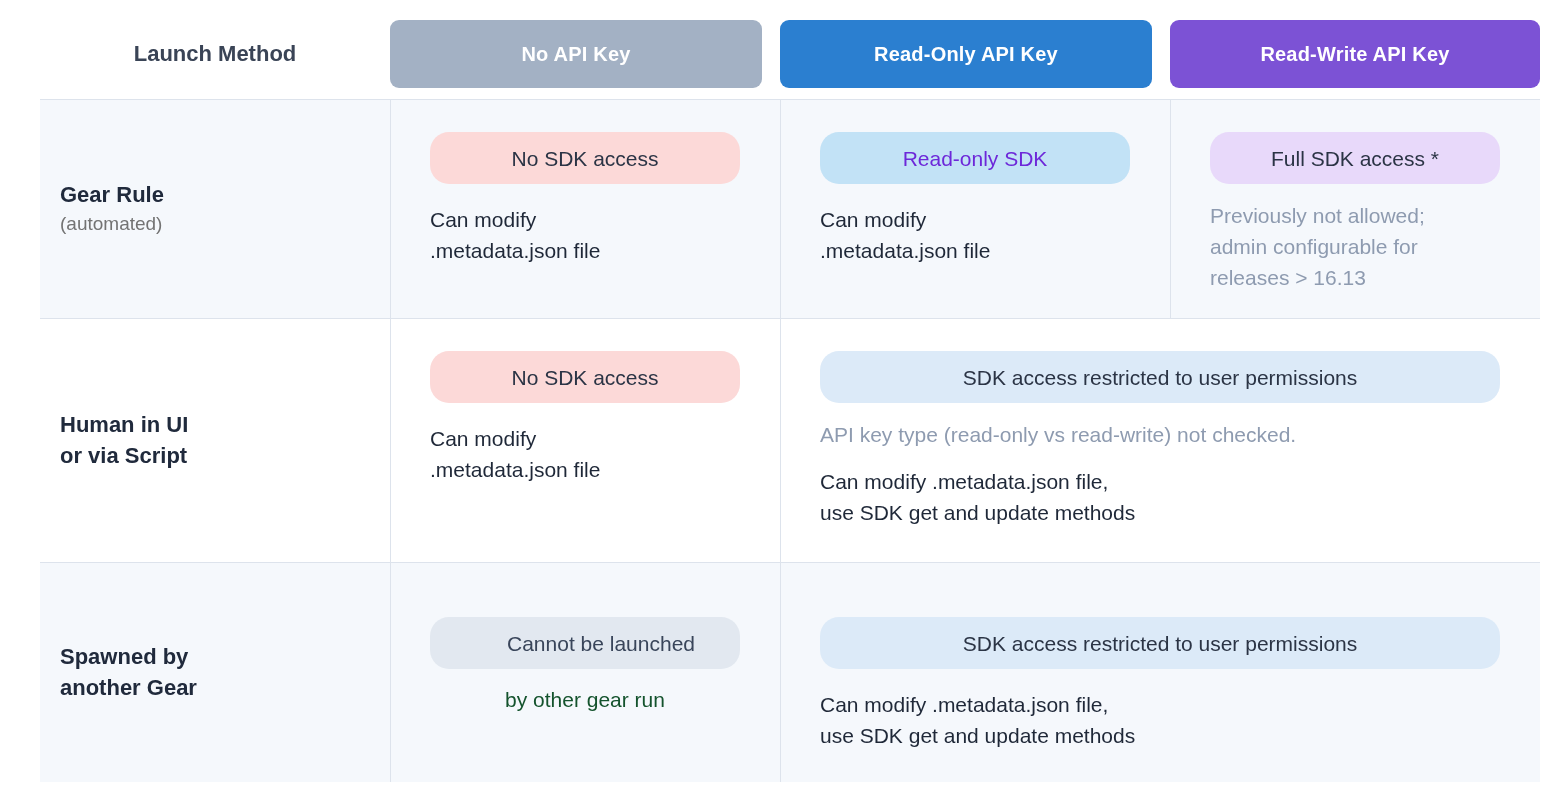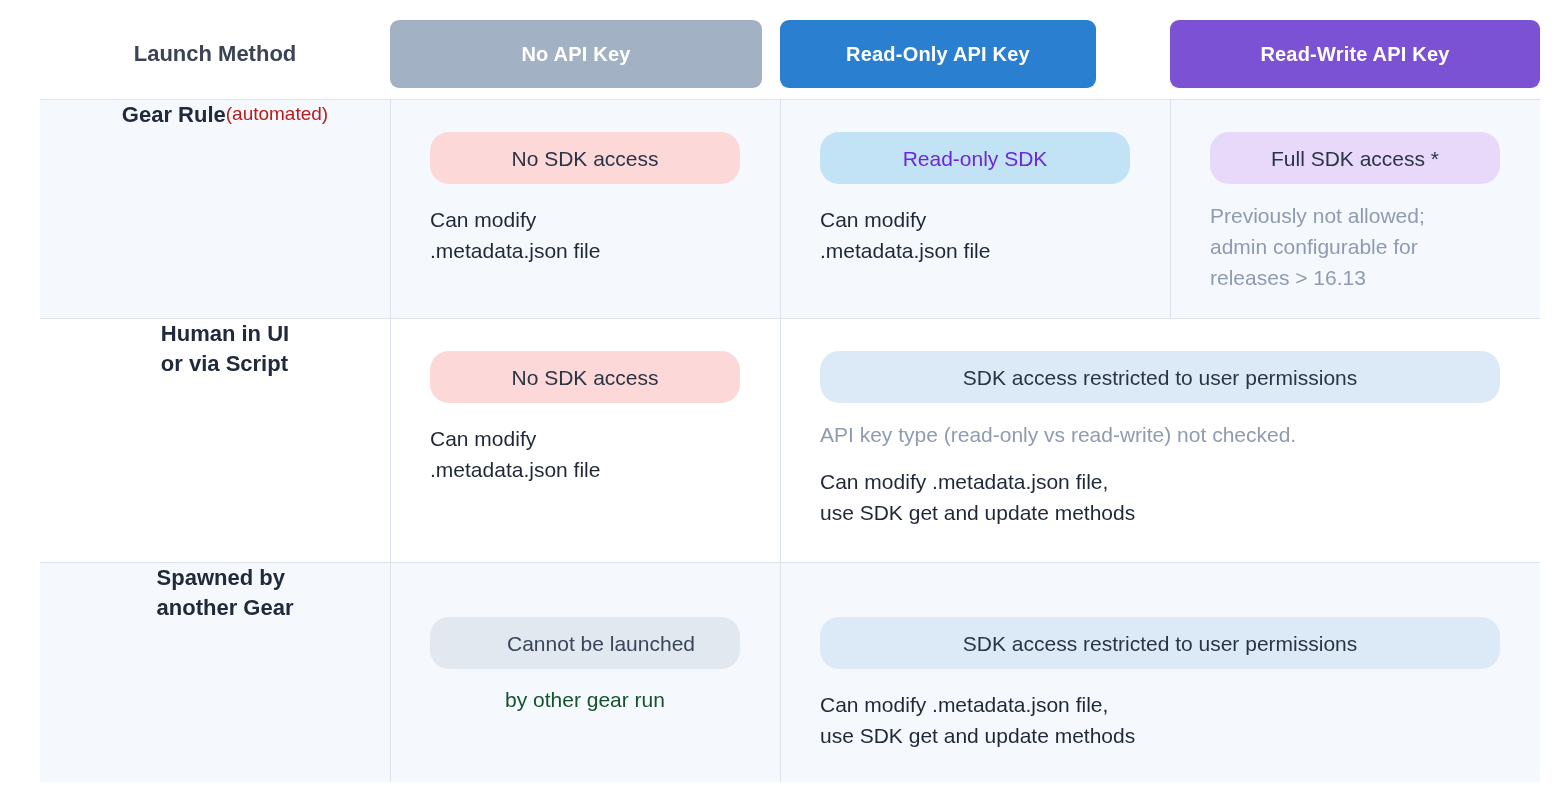--- a/index.html
+++ b/index.html
@@ -48,21 +48,21 @@
     left: 40px; top: 20px;
     width: 350px; height: 68px;
     display: flex;
     align-items: center;
     justify-content: center;
     font-size: 22px;
     font-weight: bold;
     color: #3a4456;
   }
   .hc-1 { left: 390px;  width: 372px; }
-  .hc-2 { left: 780px;  width: 316px; }
+  .hc-2 { left: 780px;  width: 372px; }
   .hc-3 { left: 1170px; width: 370px; }
 
   
   .row {
     position: absolute;
     left: 40px;
     width: 1500px;
     box-sizing: border-box;
     border-top: 1px solid #dde3ec;
   }
@@ -70,34 +70,35 @@
   .row-2 { top: 318px; height: 244px; background: #ffffff; }
   .row-3 { top: 562px; height: 220px; background: #f5f8fc; }
 
   .rowhead {
     position: absolute;
     left: 20px;
     top: 0;
     width: 330px;
     height: 100%;
     display: flex;
+    flex-direction: column;
     justify-content: center;
     padding-left: 0px;
     box-sizing: border-box;
   }
   .rowhead-title {
     font-size: 22px;
     font-weight: bold;
     color: #202a3c;
     line-height: 1.38;
     white-space: pre-line;
   }
   .rowhead-sub {
     font-size: 19px;
-    color: #b91c1c;
+    color: #737373;
     line-height: 1.4;
     margin-top: 1px;
   }
 
   
   .vdiv {
     position: absolute;
     top: 0;
     width: 1px;
     height: 100%;

